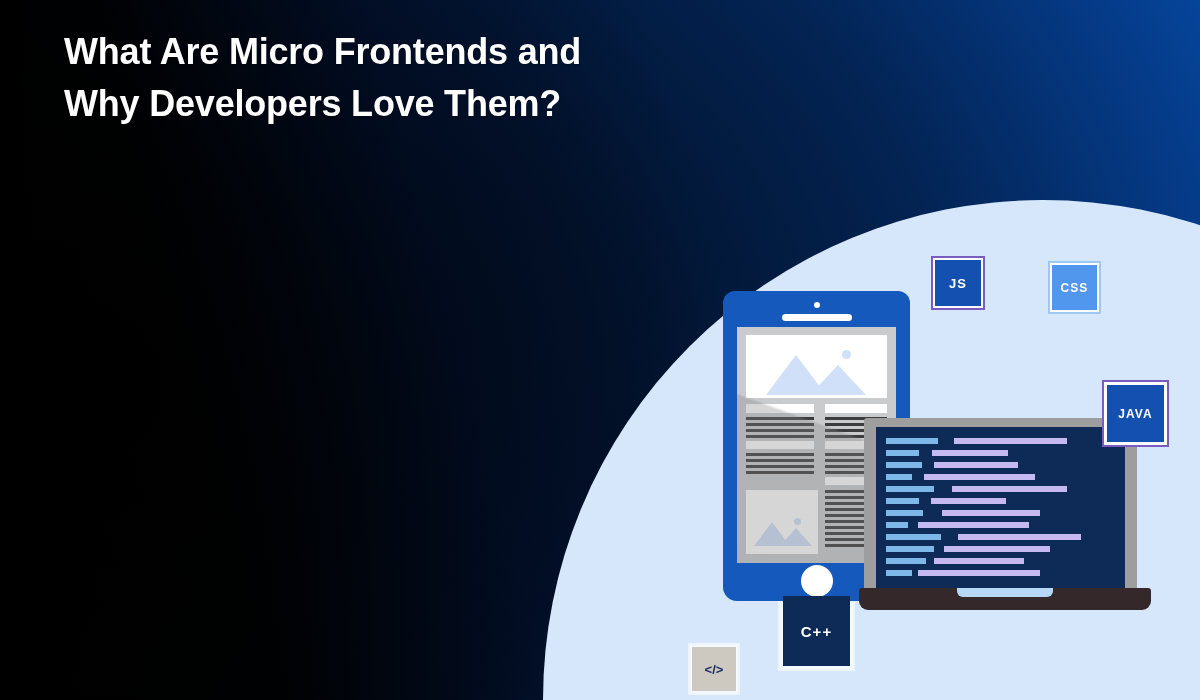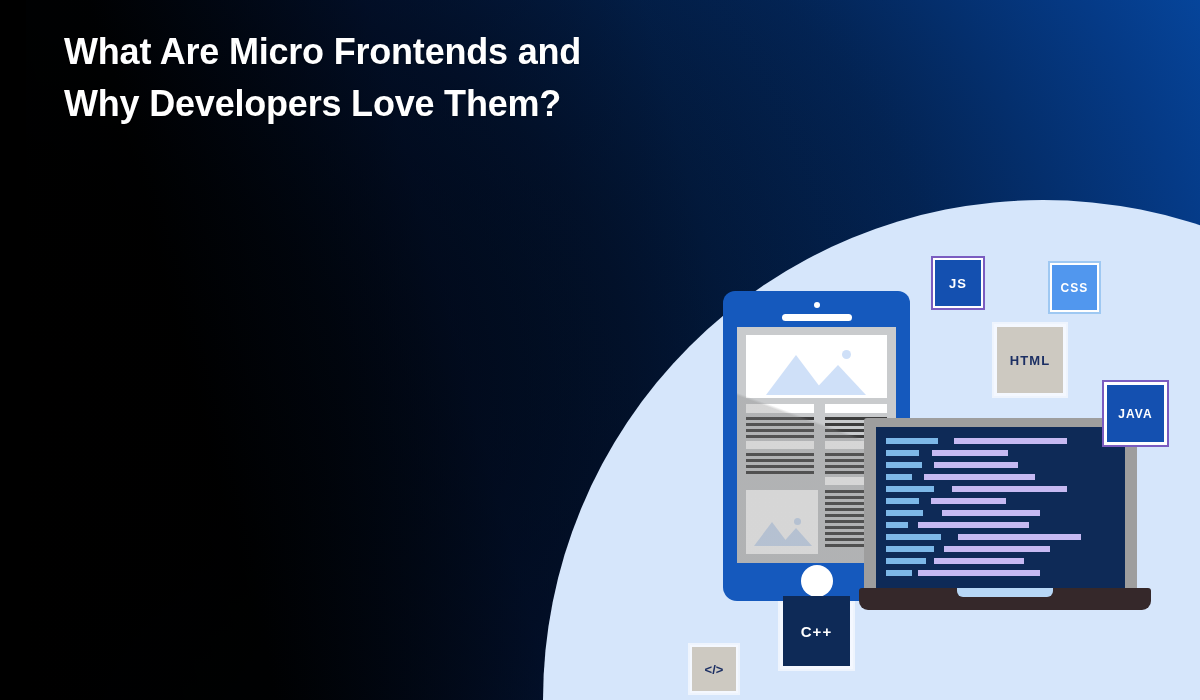--- a/index.html
+++ b/index.html
@@ -239,24 +239,20 @@
     <div class="badge" id="badge-js">
       <div class="frame"></div>
       <div class="tile">JS</div>
     </div>
 
     <div class="badge" id="badge-css">
       <div class="frame"></div>
       <div class="tile">CSS</div>
     </div>
 
-    <div class="badge" id="badge-html">
-      <div class="frame"></div>
-      <div class="tile">HTML</div>
-    </div>
 
     <div class="badge" id="badge-java">
       <div class="frame"></div>
       <div class="tile">JAVA</div>
     </div>
 
 
     <div class="badge" id="badge-cpp">
       <div class="frame"></div>
       <div class="tile">C++</div>

